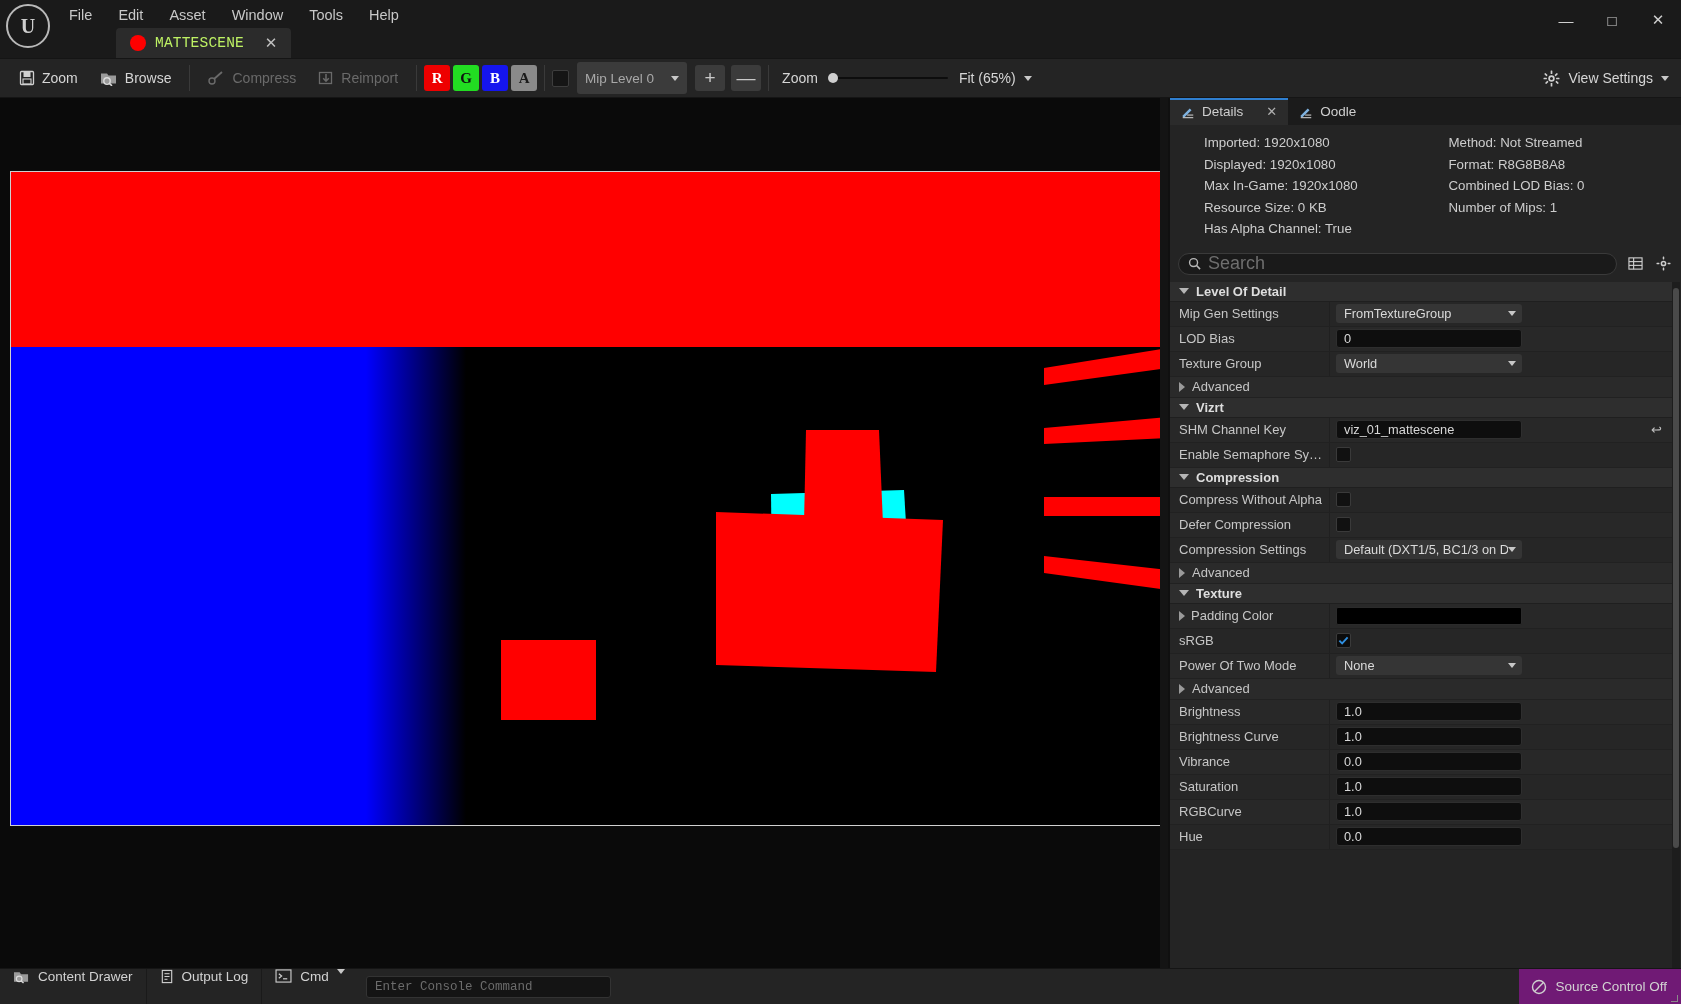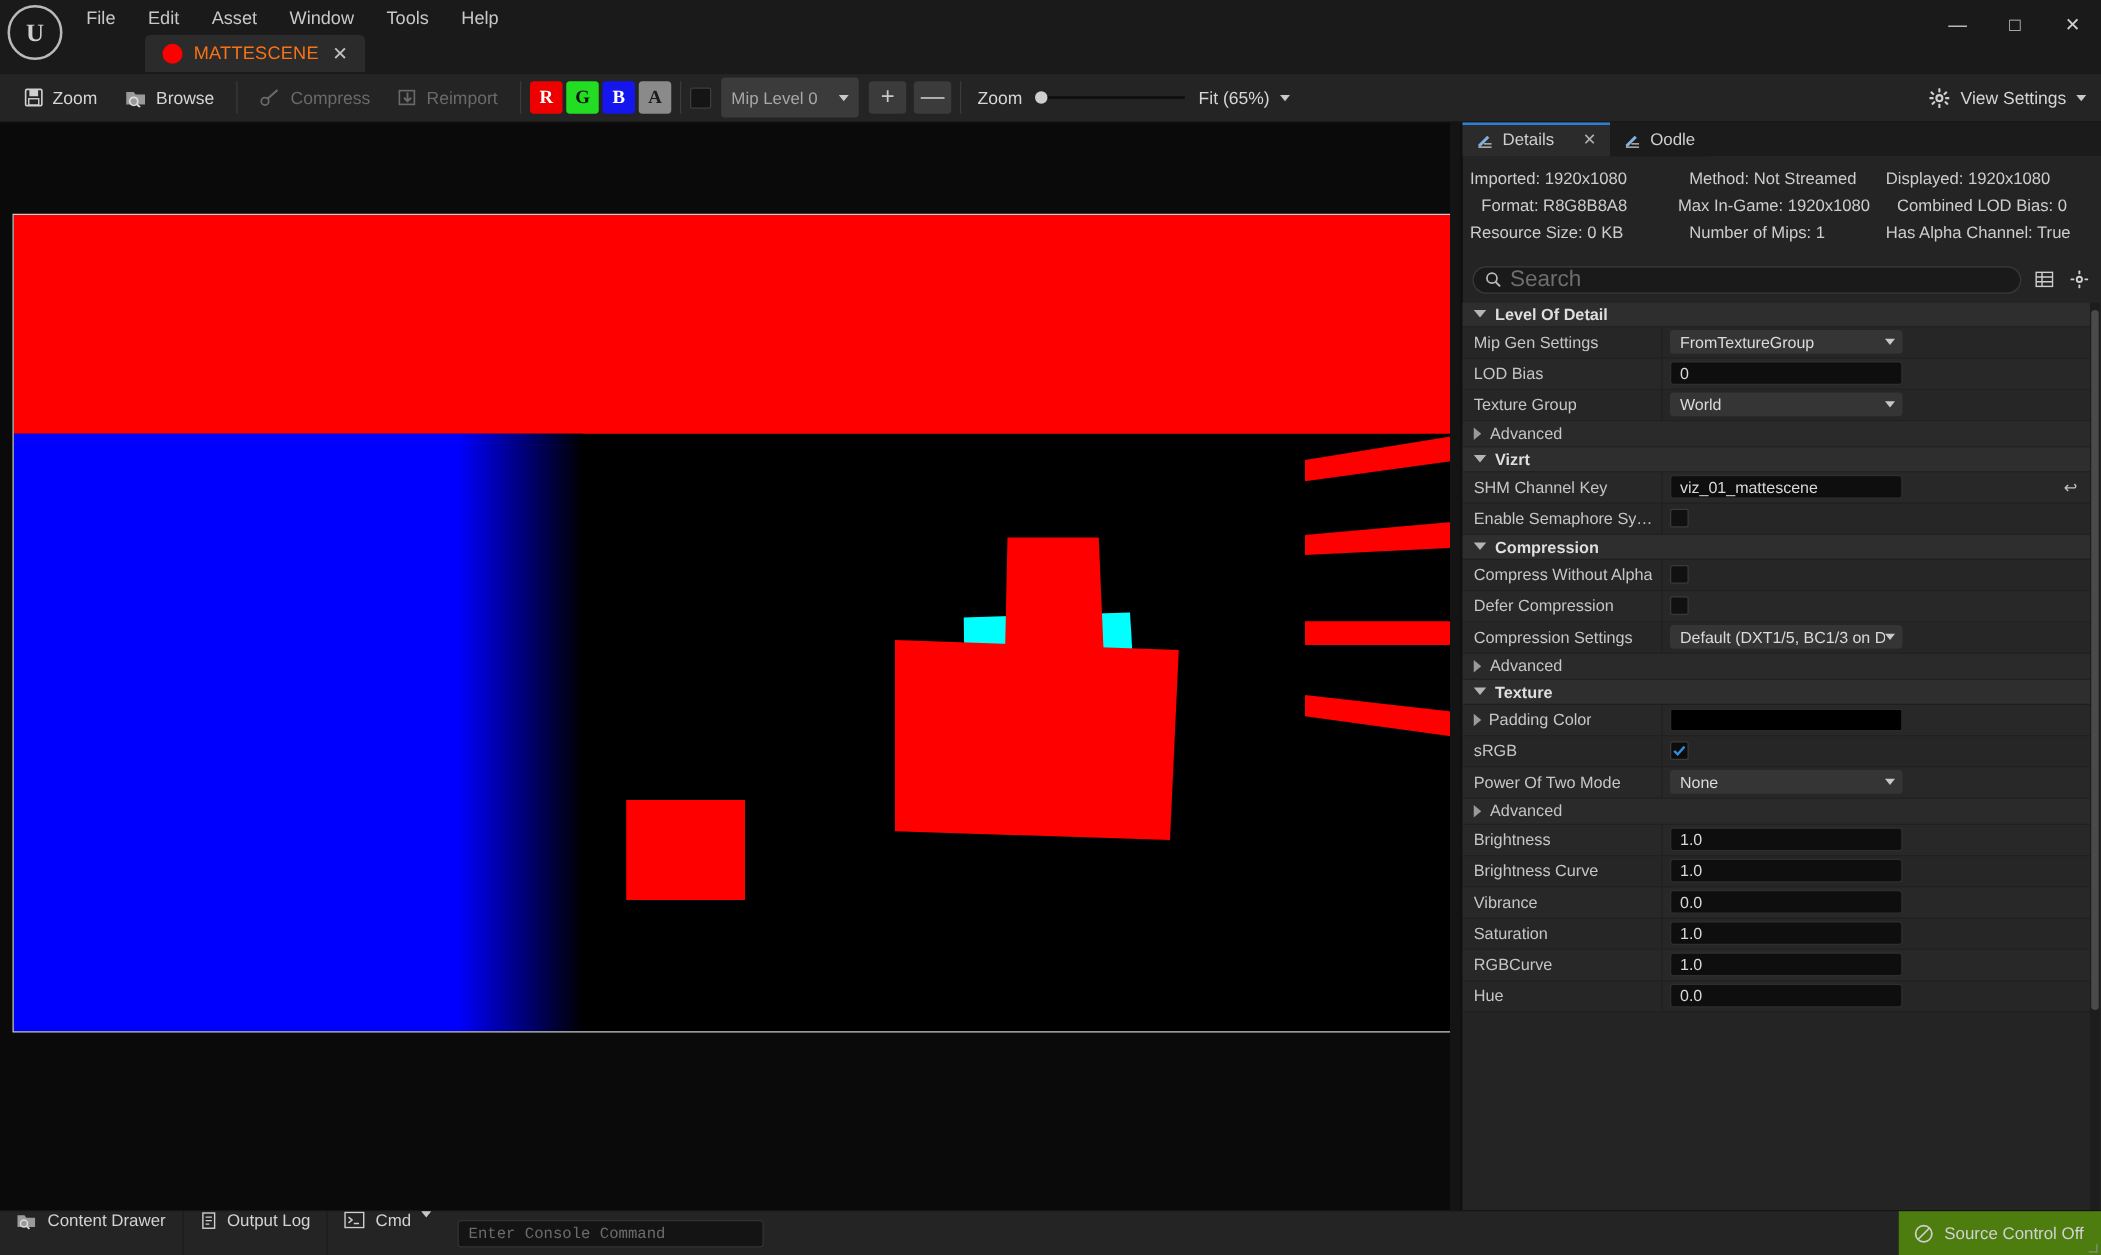--- a/index.html
+++ b/index.html
@@ -28,21 +28,21 @@
     padding: 3px 13px; font-size: 14.5px; color: #c8c8c8; cursor: default; line-height: 20px;
   }
   .titlebar-left { display: flex; flex-direction: column; }
   .tabstrip { display: flex; align-items: flex-end; height: 30px; margin-left: 60px; }
   .doc-tab {
     display: flex; align-items: center; height: 30px; padding: 0 12px 0 14px;
     background: #2b2b2b; border-top-left-radius: 4px; border-top-right-radius: 4px;
     min-width: 175px; gap: 9px;
   }
   .tab-dot { width: 16px; height: 16px; border-radius: 50%; background: #ff0000; flex: 0 0 auto; }
-  .tab-label { font-size: 14.5px; color: #f97316; letter-spacing: .2px; flex: 1; }
+  .tab-label { font-size: 14.5px; color: #bef264; letter-spacing: .2px; flex: 1; font-family: Liberation Mono, monospace; }
   .tab-close { font-size: 15px; color: #c0c0c0; width: 16px; text-align: center; cursor: pointer; }
   .wincontrols { position: absolute; right: 0; top: 0; height: 40px; display: flex; }
   .wc {
     width: 46px; height: 40px; display: flex; align-items: center; justify-content: center;
     color: #cfcfcf; font-size: 15px; cursor: pointer;
   }
 
   
   .toolbar {
     height: 40px; background: #242424; display: flex; align-items: center;
@@ -116,22 +116,22 @@
   .ptab {
     display: flex; align-items: center; gap: 7px; padding: 0 11px; font-size: 13.5px;
     color: #cfcfcf; cursor: pointer; position: relative; background: #1b1b1b; justify-content: space-between;
   }
   .ptab.active { background: #2b2b2b; }
   .ptab.active::before {
     content: ''; position: absolute; left: 0; right: 0; top: 0; height: 2px; background: #2f7fd0;
   }
   .ptab .x { color: #b0b0b0; font-size: 13px; margin-left: 16px; }
   .info-grid {
-    display: grid; grid-template-columns: 1fr 1fr 1fr; padding: 9px 6px 10px 6px;
-    row-gap: 3px; background: #242424;
+    display: grid; grid-template-columns: 1fr 1fr; padding: 9px 6px 10px 6px;
+    row-gap: 3px; background: #242424; margin-left: 28px;
   }
   .info-item { font-size: 13.3px; color: #cdcdcd; line-height: 18.5px; }
   .info-item.c2 { padding-left: 9px; }
 
   .search-row { display: flex; align-items: center; gap: 8px; padding: 4px 8px 7px 8px; background: #242424; }
   .search-box {
     flex: 1; height: 22px; background: #1a1a1a; border: 1px solid #3a3a3a; border-radius: 11px;
     display: flex; align-items: center; gap: 7px; padding: 0 9px;
   }
   .search-box input {
@@ -204,21 +204,21 @@
     margin-left: 8px; display: flex; align-items: center; padding: 0 8px;
   }
   .console-input input {
     width: 100%; background: transparent; border: none; outline: none; color: #cfcfcf;
     font-size: 12.5px; font-family: "Liberation Mono", monospace;
   }
   .console-input input::placeholder { color: #6c6c6c; }
   .sb-right { margin-left: auto; display: flex; align-items: center; height: 36px; }
   .sb-src {
     display: flex; align-items: center; gap: 8px; padding: 0 14px 0 12px; height: 36px;
-    font-size: 13.5px; color: #d2d2d2; cursor: pointer; background: #4d7c0f; position: relative;
+    font-size: 13.5px; color: #d2d2d2; cursor: pointer; background: #701a75; position: relative;
   }
   .grip { position: absolute; right: 3px; bottom: 3px; width: 7px; height: 7px;
           border-right: 1px solid #8a8a8a; border-bottom: 1px solid #8a8a8a; }
   .icon { display: inline-flex; align-items: center; justify-content: center; }
 </style>
 </head>
 <body>
 
 <div class="app">
 

